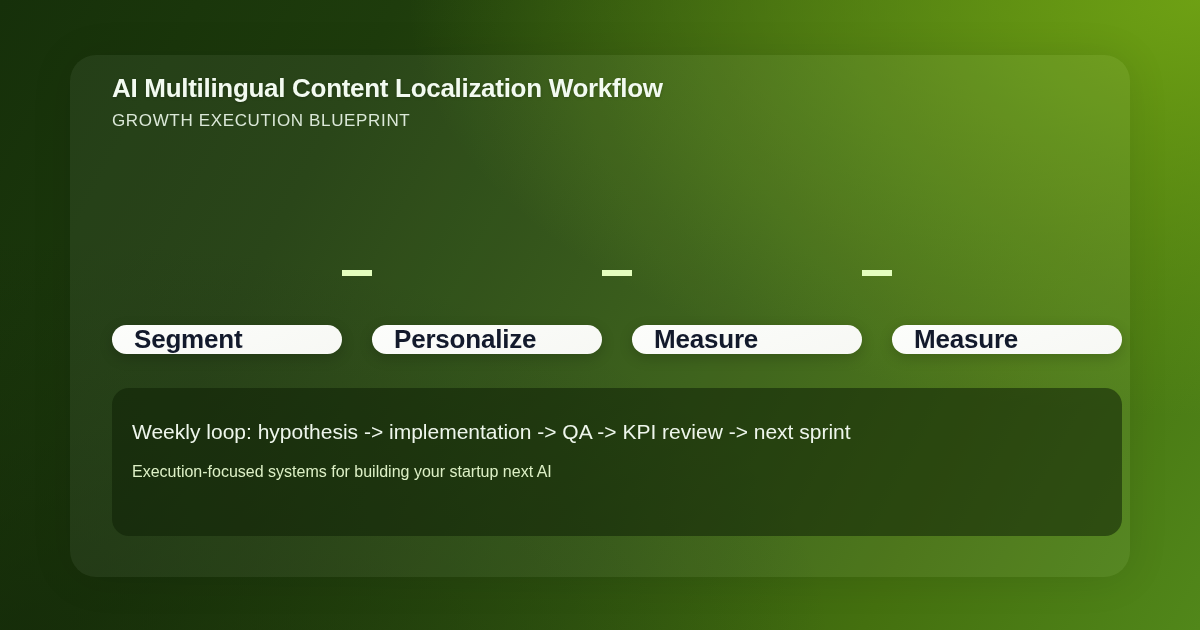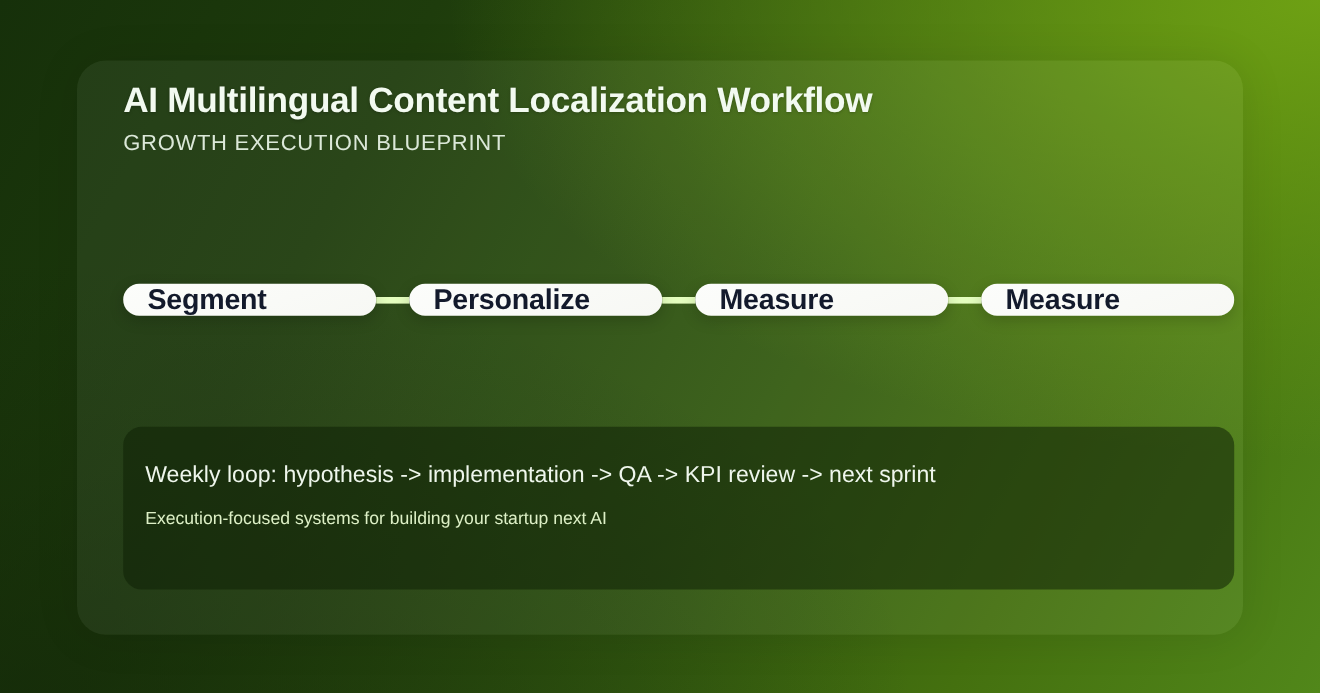--- a/index.html
+++ b/index.html
@@ -45,46 +45,46 @@
   }
 
   .header {
     position: absolute;
     left: 42px;
     top: 18px;
     right: 40px;
   }
   .title {
     margin: 0;
-    font-size: 32px;
+    font-size: 26px;
     font-weight: bold;
     letter-spacing: -0.3px;
     color: #f2faf0;
     line-height: 1.18;
     text-shadow: 0 1px 3px rgba(0,0,0,0.22);
     white-space: nowrap;
   }
   .subtitle {
     margin: 7px 0 0 0;
-    font-size: 20px;
+    font-size: 17px;
     font-weight: normal;
     letter-spacing: 0.65px;
     color: #dbe8d8;
     line-height: 1.2;
     white-space: nowrap;
   }
 
   .steps {
     position: absolute;
     left: 42px;
     top: 136px;
     right: 8px;
     height: 163px;
     display: flex;
-    align-items: center;
+    align-items: flex-end;
   }
   .step-card {
     position: relative;
     flex: 1 1 0;
     background: linear-gradient(160deg, #fcfdfb 0%, #f7f8f4 100%);
     border-radius: 15px;
     box-shadow: 0 4px 14px rgba(0,0,0,0.18);
     display: flex;
     align-items: center;
     padding: 0 22px;

